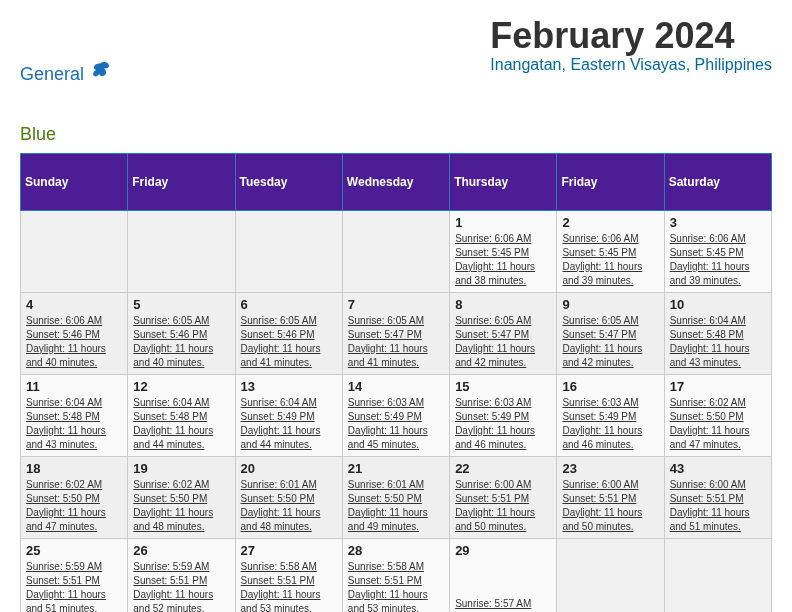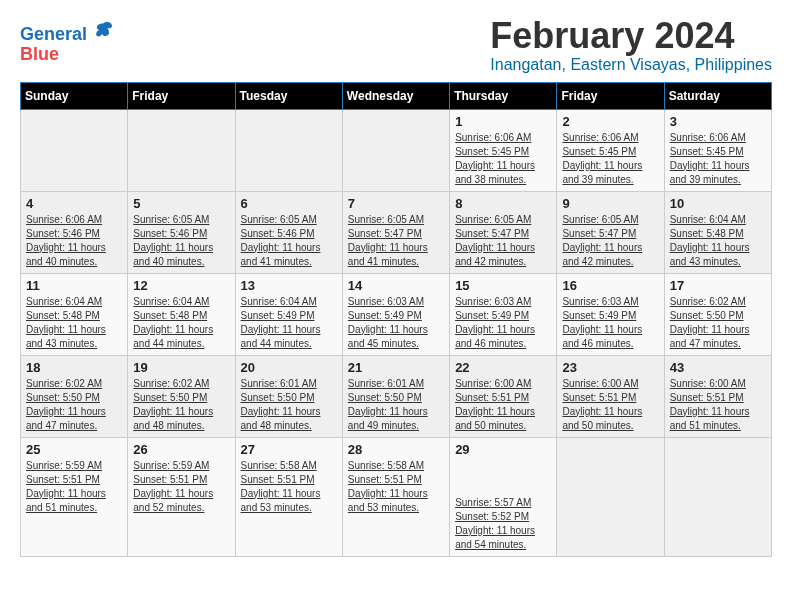--- a/index.html
+++ b/index.html
@@ -16,23 +16,24 @@
       justify-content: space-between;
       margin-bottom: 8px;
     }
     .logo {
       display: flex;
       align-items: center;
       margin-top: 4px;
     }
     .logo-text {
       font-size: 18px;
-      font-weight: bold;
+      font-weight: normal;
       color: #333;
       line-height: 1.1;
+      margin-top: 40px;
     }
     .logo-text span {
       color: #1a6fbb;
     }
     .logo-icon {
       width: 20px;
       height: 20px;
       margin-left: 2px;
     }
     .title-section {
@@ -47,23 +48,23 @@
     .location-title {
       font-size: 16px;
       color: #0369a1;
     }
     .calendar-table {
       width: 100%;
       border-collapse: collapse;
       font-size: 11px;
     }
     .calendar-table thead tr th {
-      background-color: #000000;
+      background-color: #4c1d95;
       color: #fff;
-      padding: 6px 4px;
+      padding: 21px 4px;
       text-align: left;
       font-size: 12px;
       border: 1px solid #2a7aba;
     }
     .calendar-table tbody tr td {
       border: 1px solid #ccc;
       vertical-align: top;
       padding: 4px 5px;
       width: calc(100% / 7);
       min-height: 80px;
@@ -98,21 +99,21 @@
 <div class="header-section">
   <div class="logo">
     <div>
       <div class="logo-text">
         <span>General</span>
         <svg class="logo-icon" viewBox="0 0 20 20">
           <path d="M10 3 C12 1, 18 2, 18 6 C18 8, 15 9, 13 8 C15 10, 16 13, 14 15 C12 17, 9 16, 8 14 C7 16, 5 17, 3 16 C1 14, 3 11, 5 10 C3 9, 2 7, 4 5 C6 3, 9 4, 10 3Z" fill="#1a6fbb"></path>
         </svg>
       </div>
       <div class="logo-text">
-        <span style="color:#ef4444;">Blue</span>
+        <span style="color:#4d7c0f;">Blue</span>
       </div>
     </div>
   </div>
   <div class="title-section">
     <div class="month-title">February 2024</div>
     <div class="location-title">Inangatan, Eastern Visayas, Philippines</div>
   </div>
 </div>
 
 <table class="calendar-table">

